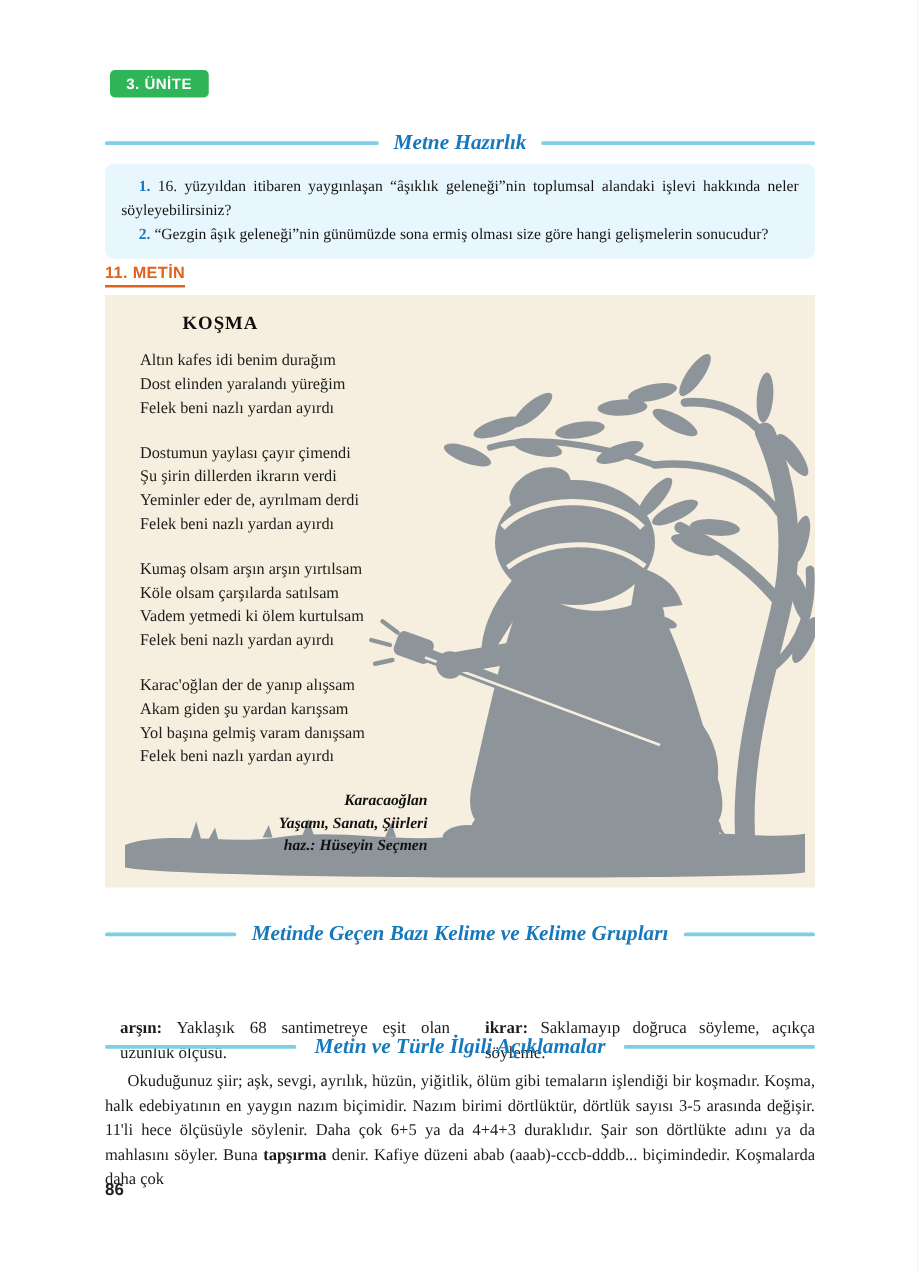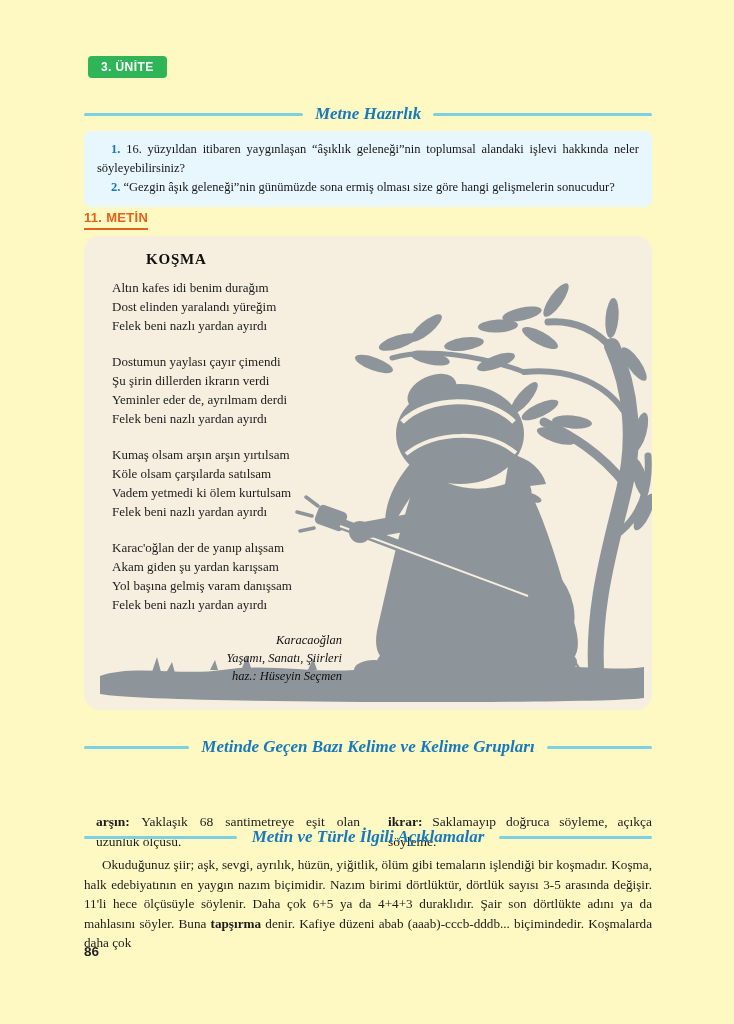--- a/index.html
+++ b/index.html
@@ -1,21 +1,21 @@
 <!DOCTYPE html>
 <html style="--green: #2fb457; --blue: #1779bd; --teal: #7bd0e3; --orange: #e2611b; --qbox: #e8f6fd; --poembg: #f6eede; --sil: #8d959b; --ink: #1c1c1c;"><head>
 <meta charset="utf-8">
 <style>
   :root{
     --green:#2fb457; --blue:#1779bd; --teal:#7bd0e3; --orange:#e2611b;
     --qbox:#e8f6fd; --poembg:#f6eede; --sil:#8d959b; --ink:#1c1c1c;
   }
   html,body{margin:0;padding:0;background:#e9e9e9;}
   .page{
-    position:relative; width:734px; height:1024px; background:#fef9c3;
+    position:relative; width:734px; height:1024px; background:#ffffff;
     font-family:"Liberation Serif", serif; color:var(--ink); overflow:hidden;
     margin:0 auto;
   }
   .unit-badge{
     position:absolute; left:88px; top:56px;
     background:var(--green); color:#fff;
     font-family:"Liberation Sans", sans-serif; font-weight:bold; font-size:12px;
     padding:4px 13px; border-radius:4px; letter-spacing:.4px;
   }
   .section-header{
@@ -39,32 +39,32 @@
 
   .metin-label{
     position:absolute; left:84px; top:210px;
     color:var(--orange); font-family:"Liberation Sans", sans-serif;
     font-weight:bold; font-size:13px; letter-spacing:.3px;
     padding-bottom:3px; border-bottom:2px solid var(--orange);
   }
 
   .poem-box{
     position:absolute; left:84px; top:236px; width:568px; height:474px;
-    background:var(--poembg); border-radius:16px; overflow:hidden;
+    background:var(--poembg); border-radius:1px; overflow:hidden;
   }
   .illustration{position:absolute; right:0; bottom:0; width:560px; height:430px; color:var(--sil);}
   .illustration .f{fill:currentColor;}
   .illustration .s{stroke:currentColor; fill:none;}
   .illustration .w{stroke:var(--poembg); fill:none;}
 
   .poem-text{position:relative; z-index:1; padding:15px 0 0 28px;}
   .poem-title{margin:0 0 10px 34px; font-size:15px; letter-spacing:.8px; color:#101010;}
   .stanza{margin:0 0 17px 0;}
   .pline{font-size:13px; line-height:19px; color:var(--ink);}
-  .attribution{width:230px; text-align:right; font-weight:normal; font-style:italic;
+  .attribution{width:230px; text-align:right; font-weight:bold; font-style:italic;
     font-size:12.5px; line-height:18px; color:#101010; margin-top:1px;}
 
   .defs-row{position:absolute; left:96px; top:768px; width:556px; display:flex; gap:28px;margin-top:44px;}
   .def-col{flex:1;}
   .def{margin:0; font-size:13.5px; line-height:20px; text-align:justify;}
 
   .expl-para{
     position:absolute; left:84px; top:855px; width:568px; margin:0;
     font-size:13.2px; line-height:19.5px; text-align:justify; text-indent:18px;
   }

